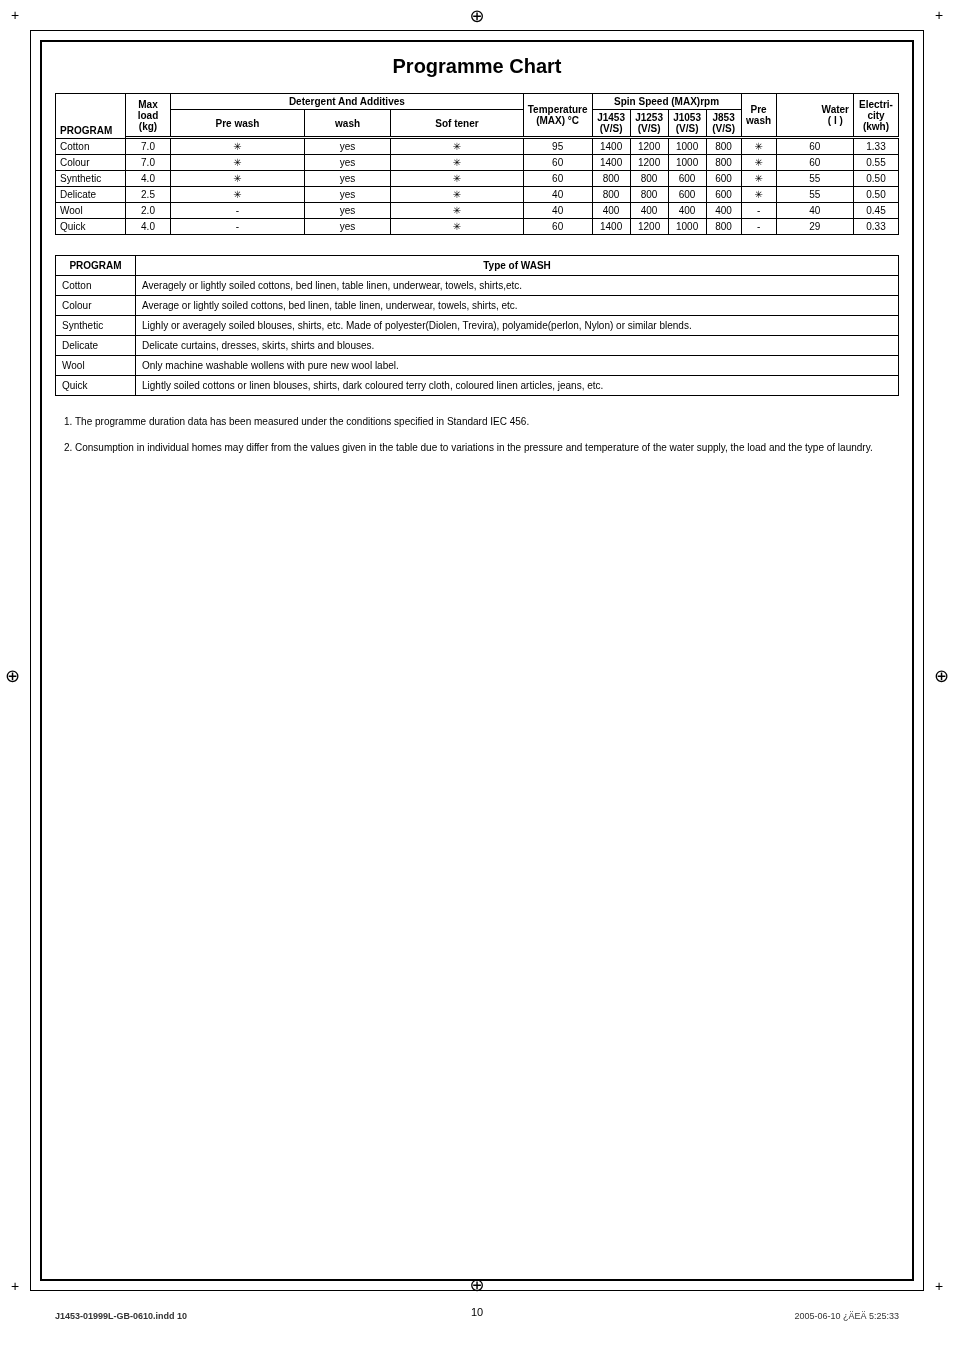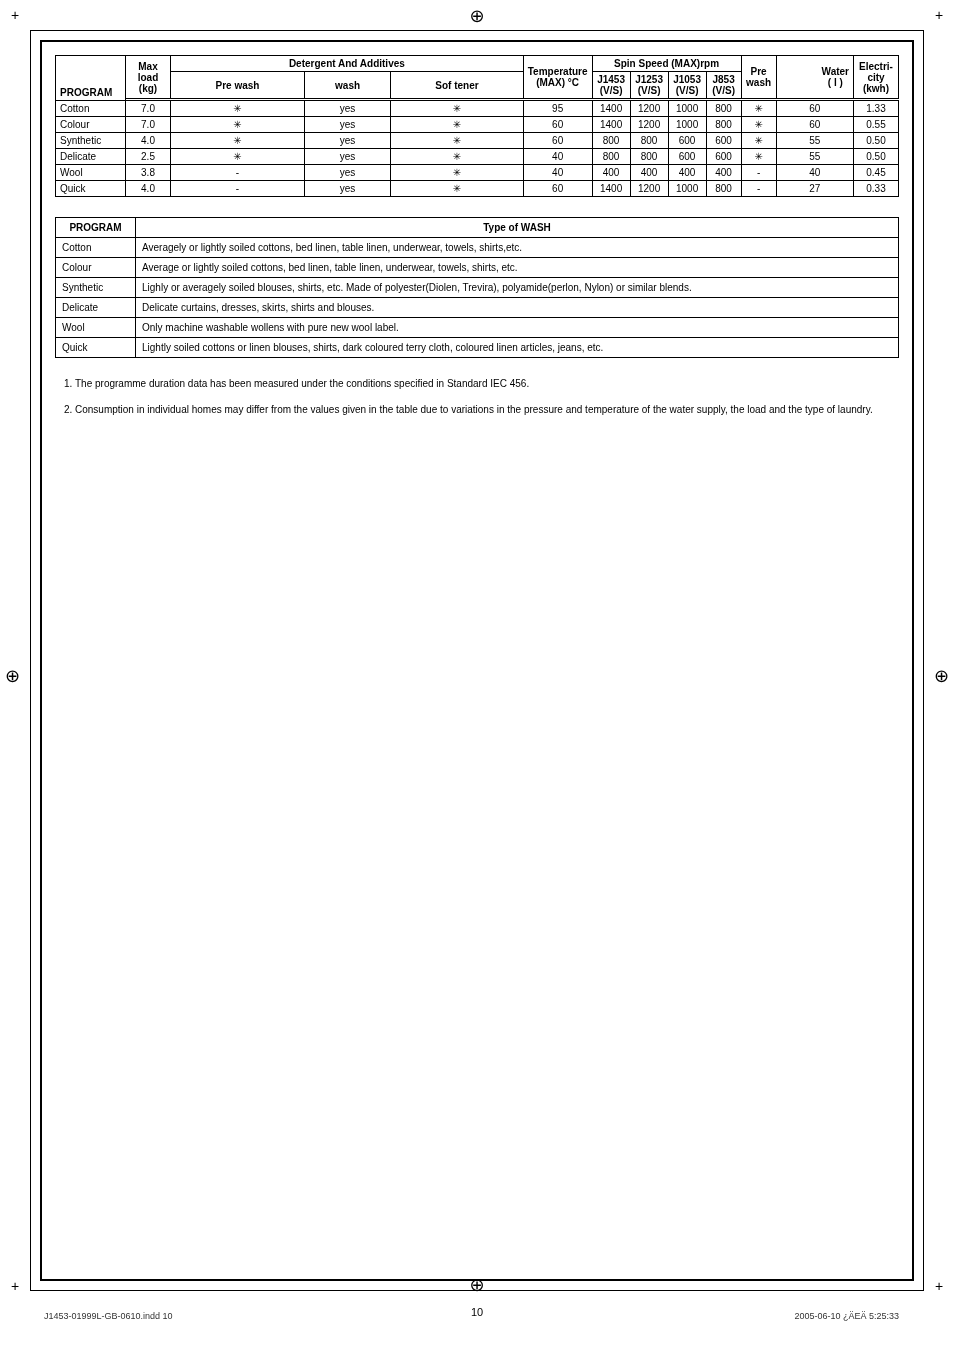--- a/index.html
+++ b/index.html
@@ -209,23 +209,24 @@
       bottom: 33px;
       left: 50%;
       transform: translateX(-50%);
       font-size: 11px;
       margin-top: 24px;
     }
 
     .footer-left {
       position: absolute;
       bottom: 30px;
-      left: 44px;
+      left: 55px;
       font-size: 9px;
       color: #333;
+      font-weight: bold;
     }
 
     .footer-right {
       position: absolute;
       bottom: 30px;
       right: 55px;
       font-size: 9px;
       color: #333;
       margin-top: 46px;
     }
@@ -248,20 +249,21 @@
 <div class="crosshair crosshair-bl">+</div>
 <div class="crosshair crosshair-br">+</div>
 
 <div class="circle-crosshair-top">⊕</div>
 <div class="circle-crosshair-bottom">⊕</div>
 <div class="circle-crosshair-left">⊕</div>
 <div class="circle-crosshair-right">⊕</div>
 
 <div class="content">
 
+  <div class="page-title">Programme Chart</div>
 
 
   <table class="prog-table">
     <thead>
       <tr>
         <th rowspan="3" class="header-program" style="width:70px;">PROGRAM</th>
         <th rowspan="2" style="width:45px;">Max load (kg)</th>
         <th colspan="3">Detergent And Additives</th>
         <th rowspan="2" style="width:60px;">Temperature (MAX) °C</th>
         <th colspan="4">Spin Speed (MAX)rpm</th>
@@ -338,21 +340,21 @@
       <td>800</td>
       <td>800</td>
       <td>600</td>
       <td>600</td>
       <td>✳</td>
       <td>55</td>
       <td>0.50</td>
     </tr>
         <tr>
       <td class="program-name">Wool</td>
-      <td>3.8</td>
+      <td>2.0</td>
       <td>-</td>
       <td>yes</td>
       <td>✳</td>
       <td>40</td>
       <td>400</td>
       <td>400</td>
       <td>400</td>
       <td>400</td>
       <td>-</td>
       <td>40</td>
@@ -363,21 +365,21 @@
       <td>4.0</td>
       <td>-</td>
       <td>yes</td>
       <td>✳</td>
       <td>60</td>
       <td>1400</td>
       <td>1200</td>
       <td>1000</td>
       <td>800</td>
       <td>-</td>
-      <td>27</td>
+      <td>29</td>
       <td>0.33</td>
     </tr>
       </tbody>
   </table>
 
   <table class="wash-table">
     <thead>
       <tr>
         <th style="width:80px;">PROGRAM</th>
         <th>Type of WASH</th>

